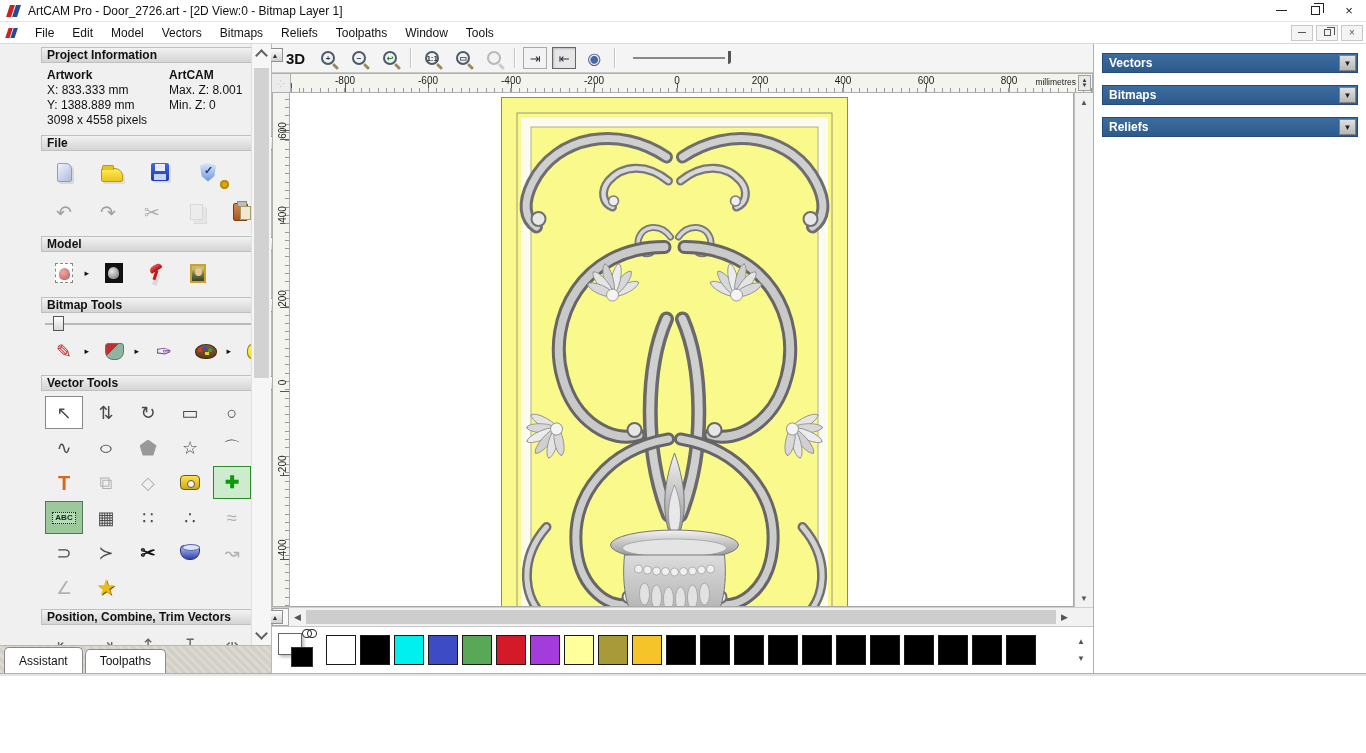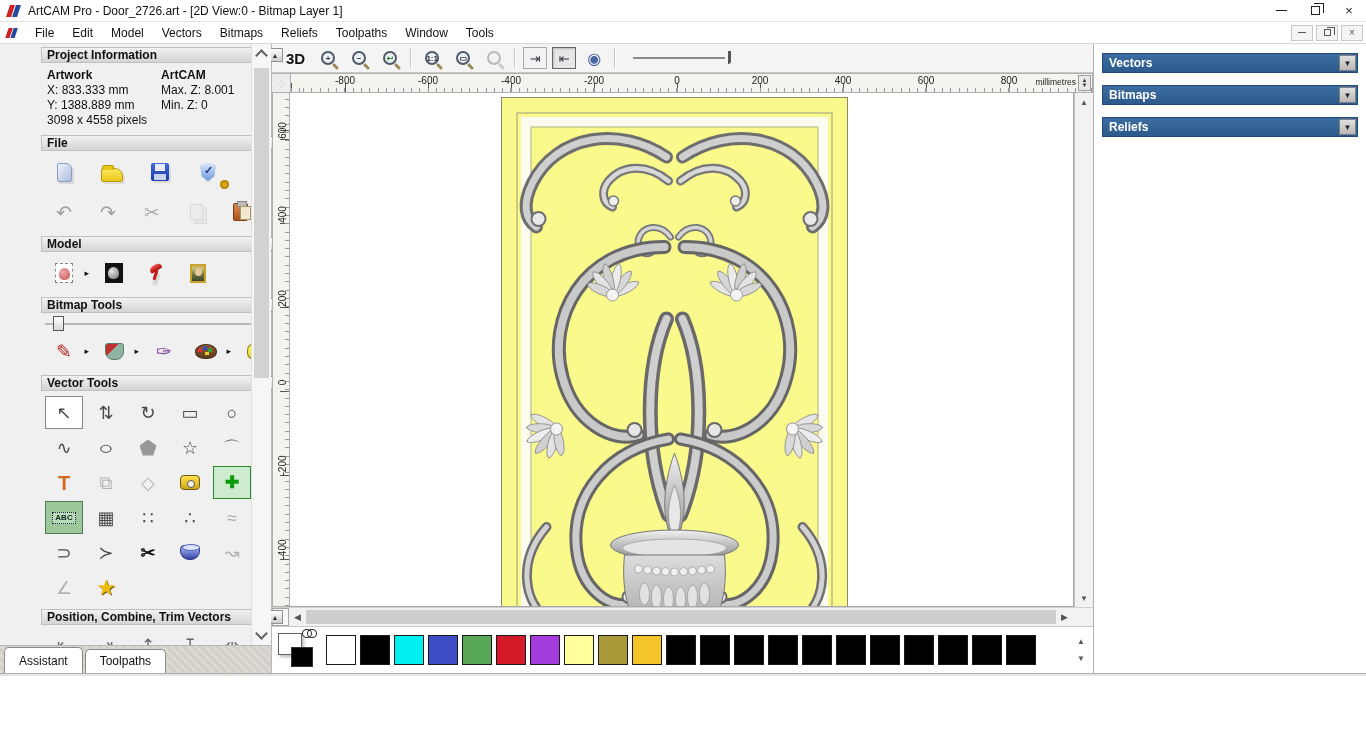--- a/index.html
+++ b/index.html
@@ -34,21 +34,21 @@
   #leftsections { position:absolute; left:17px; top:0; width:252px; bottom:28px; overflow:hidden;margin-left:18px; }
   #leftscroll { position:absolute; right:0; top:0; width:20px; bottom:28px; background:#f6f6f6; border-left:1px solid #e0e0e0; }
   #centercol { flex:1; display:flex; flex-direction:column; background:#f0f0f0; min-width:0; }
   #rightcol { width:273px; background:#fff; border-left:1px solid #b0b0b0; position:relative; }
 
   
   .secthead { display:flex; align-items:center; margin:3px 4px 2px 6px; }
   .sectbar { flex:1; height:16px; background:linear-gradient(#f2f2f2,#d4d4d4); border:1px solid #c0c0c0; font-weight:bold; font-size:12px; padding:0 5px; line-height:14px; color:#111; }
   .colbtn { width:16px; height:14px; margin-left:5px; background:linear-gradient(#fdfdfd,#cfcfcf); border:1px solid #909090; display:flex; align-items:center; justify-content:center; }
   .colbtn::after { content:"▲"; font-size:7px; color:#333; }
-  .projinfo { display:flex; padding:3px 0 4px 12px; gap:14px; }
+  .projinfo { display:flex; padding:3px 0 4px 12px; gap:22px; }
   .projinfo .c1 div, .projinfo .c2 div { font-size:12px; line-height:15px; color:#111; }
   .projinfo b { font-size:12px; }
   .iconrow { display:flex; align-items:center; gap:10px; padding:4px 0 6px 14px; }
   .tool { min-width:30px; height:30px; display:flex; align-items:center; justify-content:center; position:relative; flex:0 0 auto; }
   .tool .g { font-size:19px; line-height:1; color:#555; }
   .tool.hasarrow { margin-right:8px; }
   .tool.hasarrow::after { content:"▸"; position:absolute; right:-10px; top:10px; font-size:9px; color:#111; }
   .dim { opacity:.38; filter:grayscale(1); }
 
   

